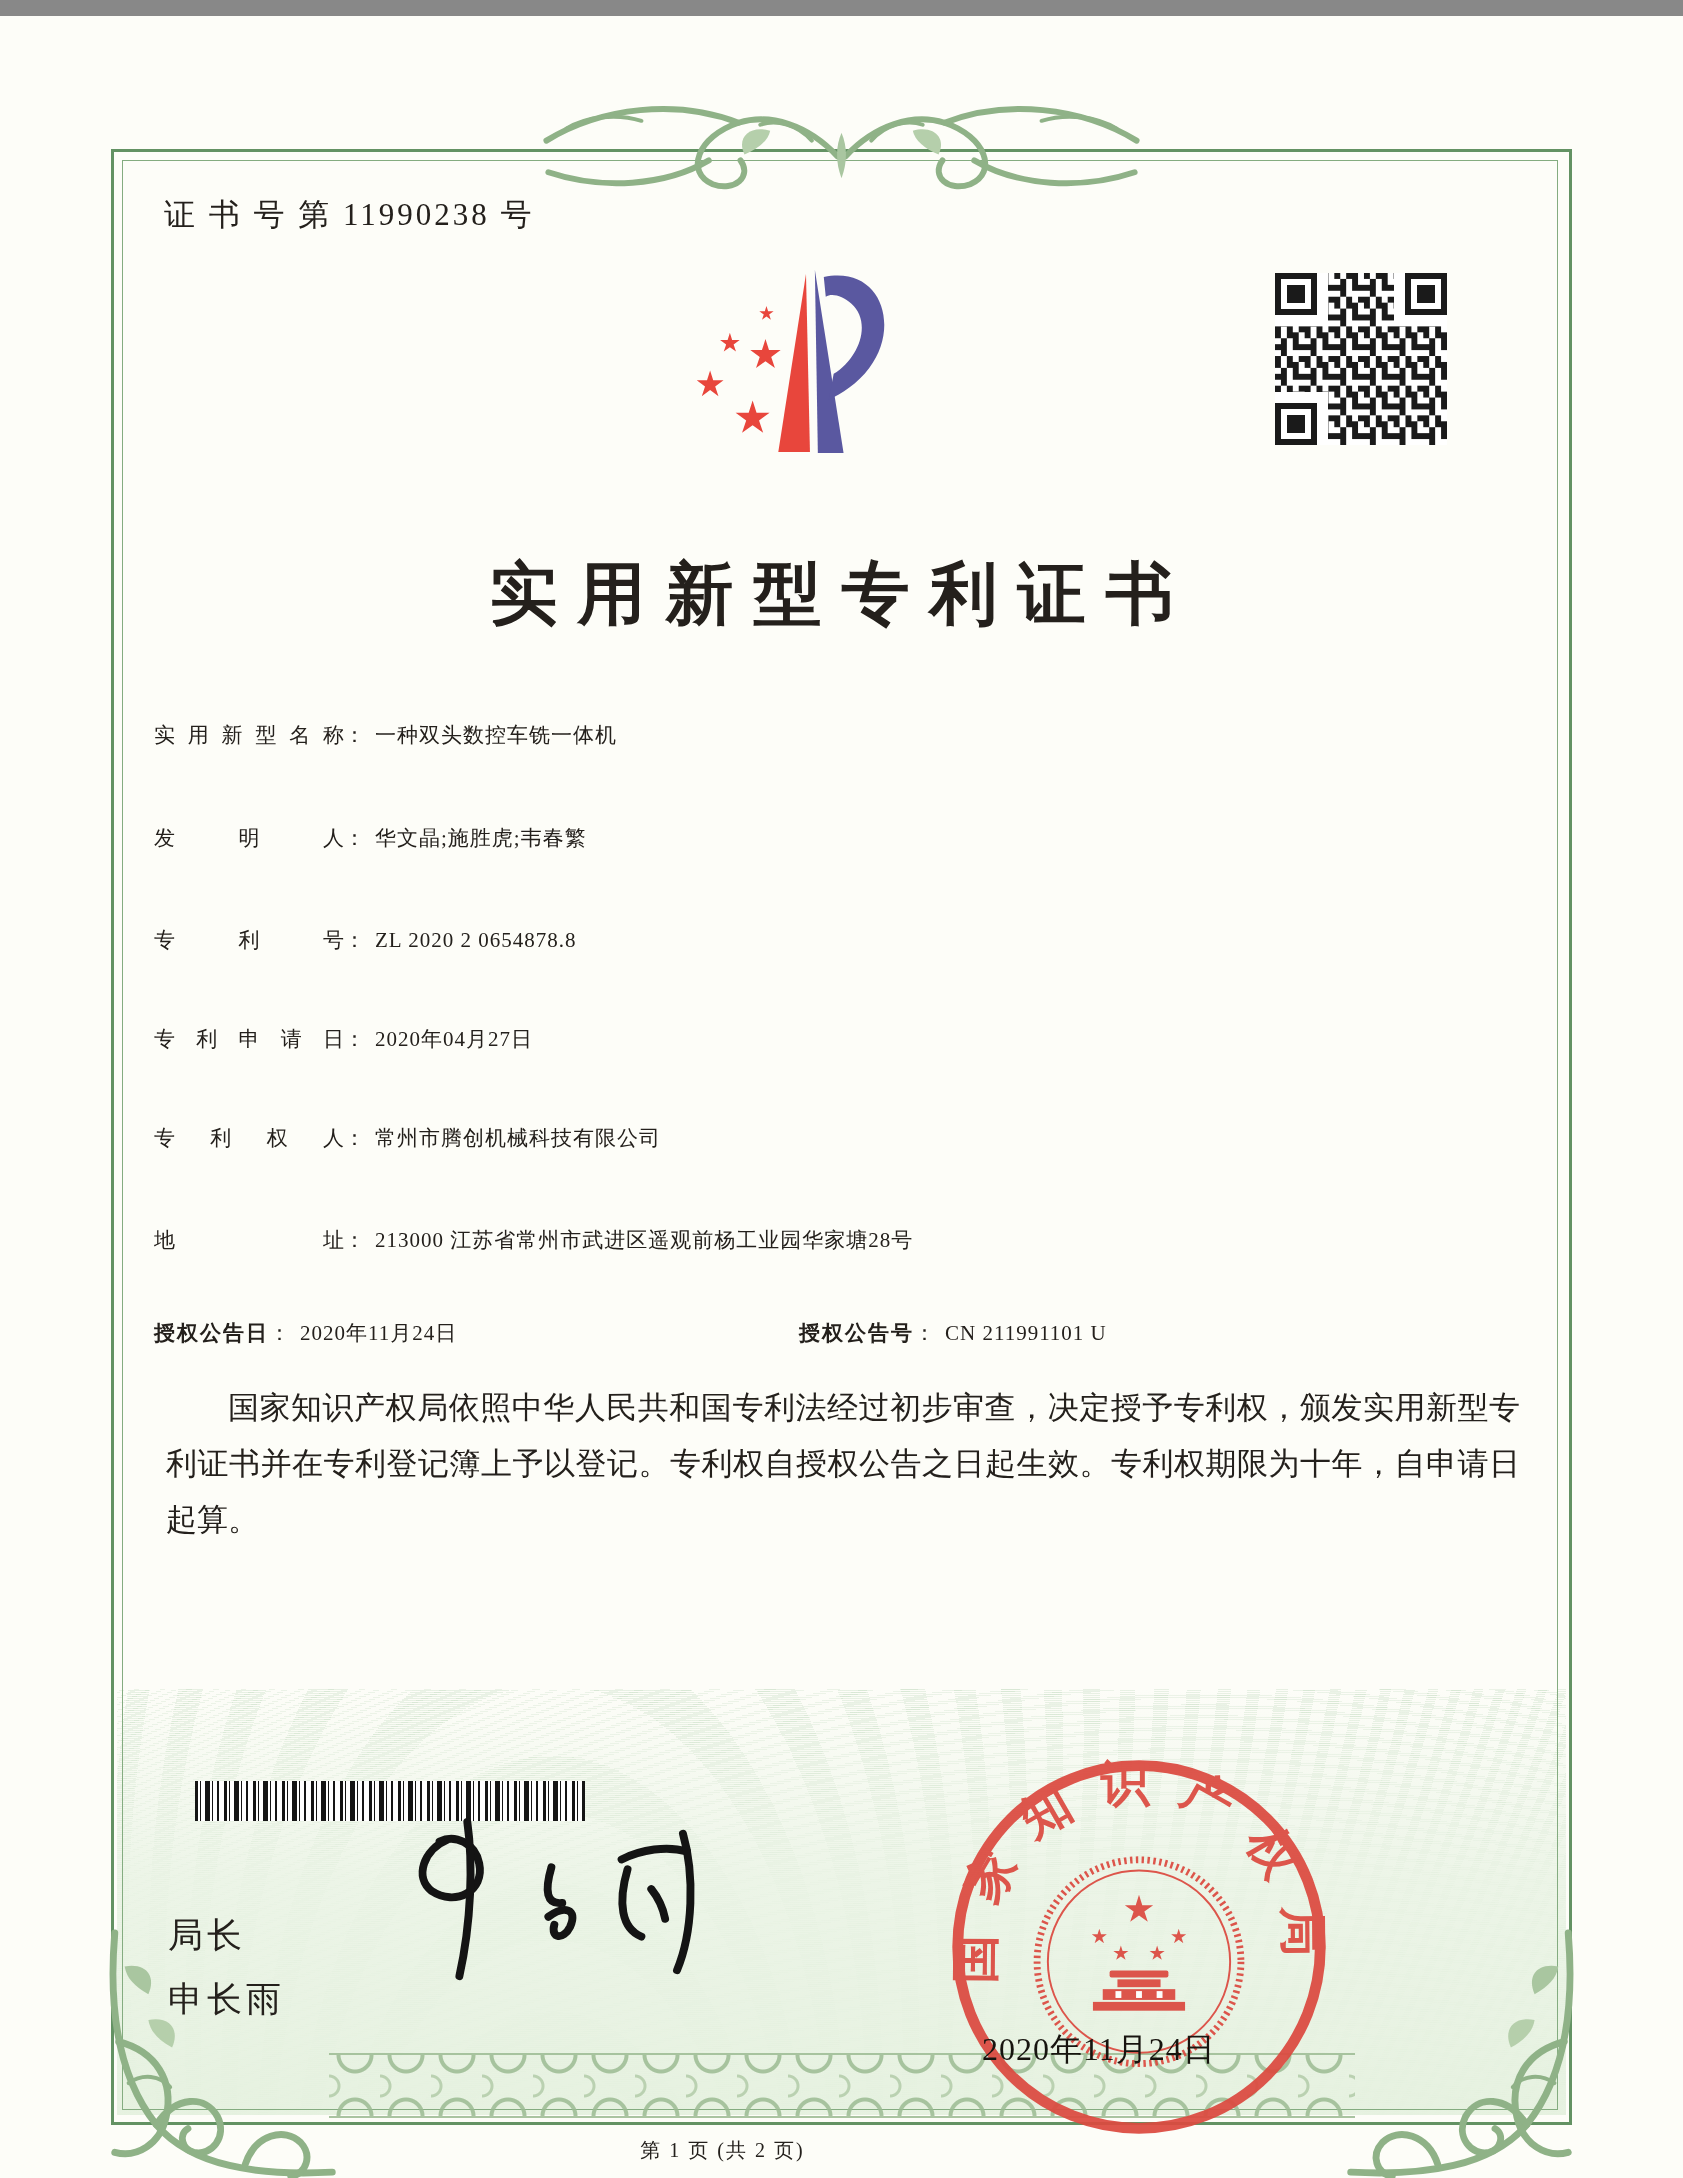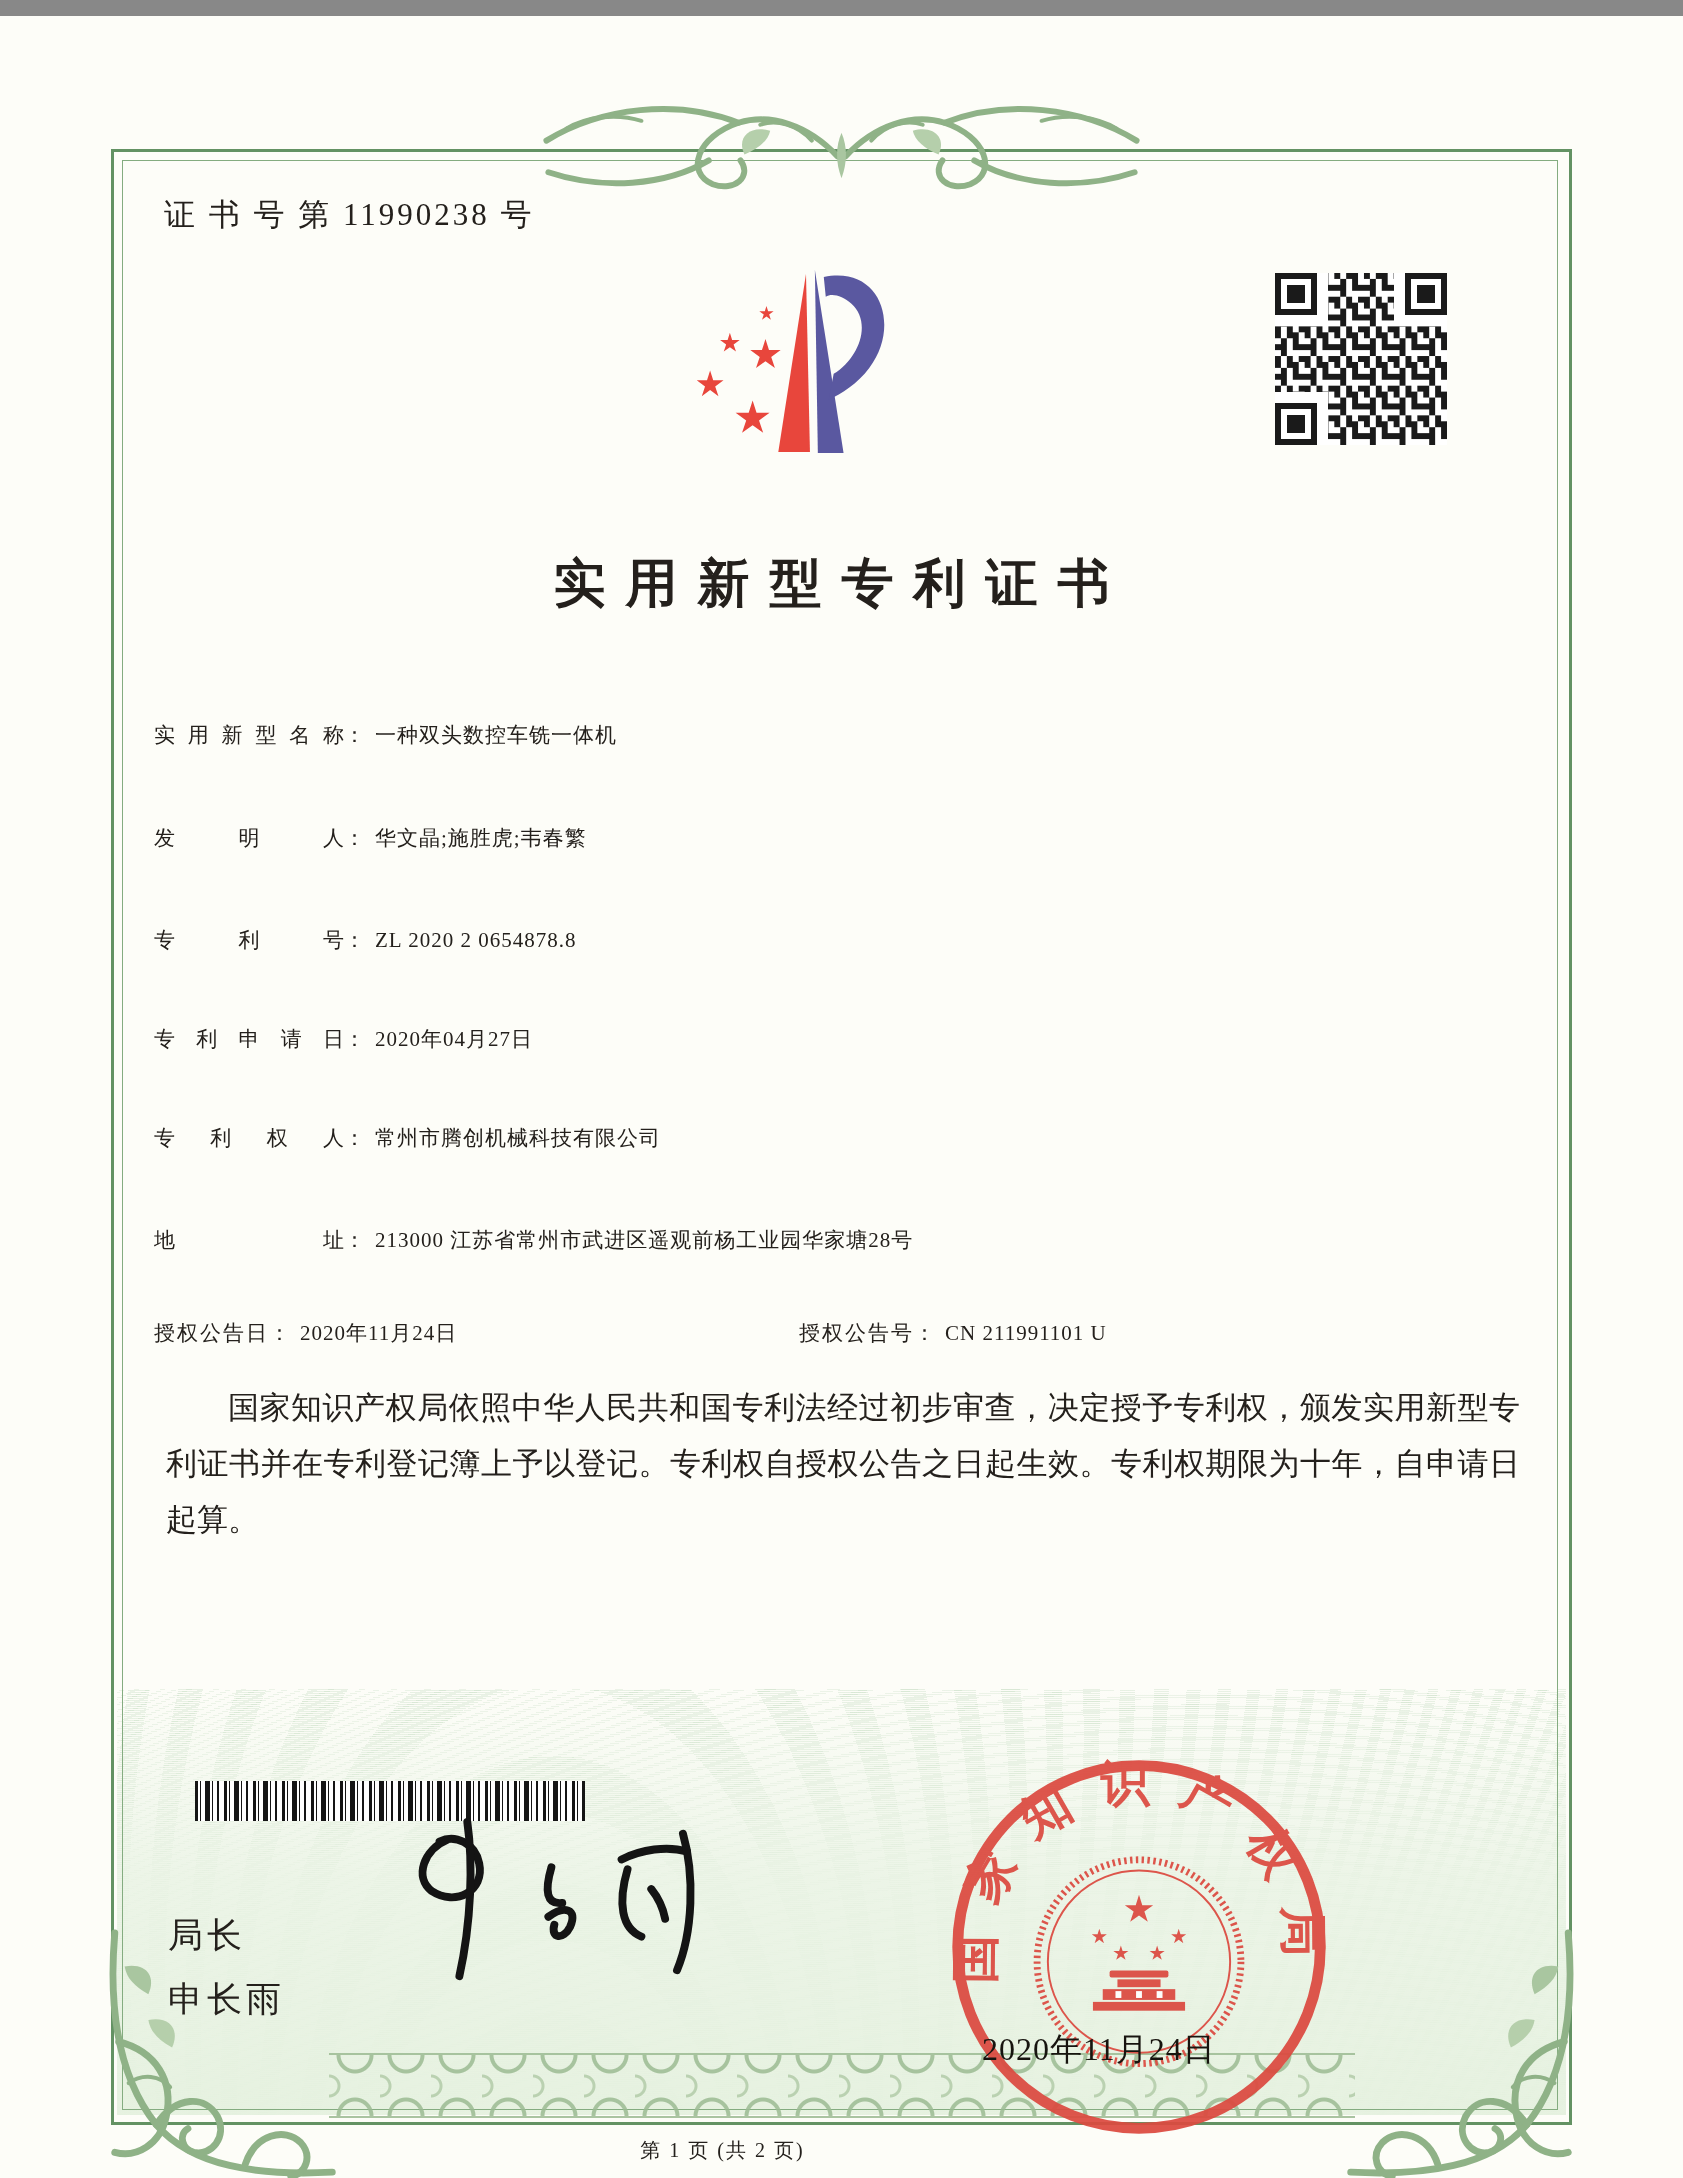--- a/index.html
+++ b/index.html
@@ -26,25 +26,25 @@
     background:
       radial-gradient(circle at 26px 0px, rgba(0,0,0,0) 14px, #9cbb93 15px 18px, rgba(0,0,0,0) 19px),
       radial-gradient(circle at 26px 61px, rgba(0,0,0,0) 14px, #9cbb93 15px 18px, rgba(0,0,0,0) 19px),
       radial-gradient(circle at 0px 31px, rgba(0,0,0,0) 8px, #b3cca9 9px 11px, rgba(0,0,0,0) 12px);
     background-size:51px 61px;}
   
   .cert-no{position:absolute;left:164px;top:178px;font-size:31px;letter-spacing:3px;white-space:nowrap;}
   .logo{position:absolute;left:634px;top:231px;width:257px;height:228px;}
   .qr{position:absolute;left:1275px;top:257px;width:172px;height:172px;}
   .title{position:absolute;left:0;top:533px;width:1683px;text-align:center;
-    font-size:52px;font-weight:700;letter-spacing:20px;white-space:nowrap;}
+    font-size:68px;font-weight:700;letter-spacing:20px;white-space:nowrap;}
   
   .frow{position:absolute;left:154px;width:1376px;height:46px;font-size:21px;white-space:nowrap;}
   .jlabel{display:inline-block;width:190px;text-align:justify;text-align-last:justify;vertical-align:bottom;}
-  .nlabel{display:inline-block;letter-spacing:2px;vertical-align:bottom;}
+  .nlabel{display:inline-block;letter-spacing:2px;vertical-align:bottom;font-weight:bold;}
   .colon{display:inline-block;}
   .fvalue{display:inline-block;margin-left:10px;letter-spacing:1px;}
   .grant-no-group{position:absolute;left:645px;top:0;}
   
   .body-text{position:absolute;left:166px;top:1364px;width:1354px;
     font-size:31px;line-height:56px;text-align:justify;}
   .body-text p{margin:0;text-indent:2em;}
   
   .barcode{position:absolute;left:195px;top:1765px;width:390px;height:40px;
     background:repeating-linear-gradient(90deg,

